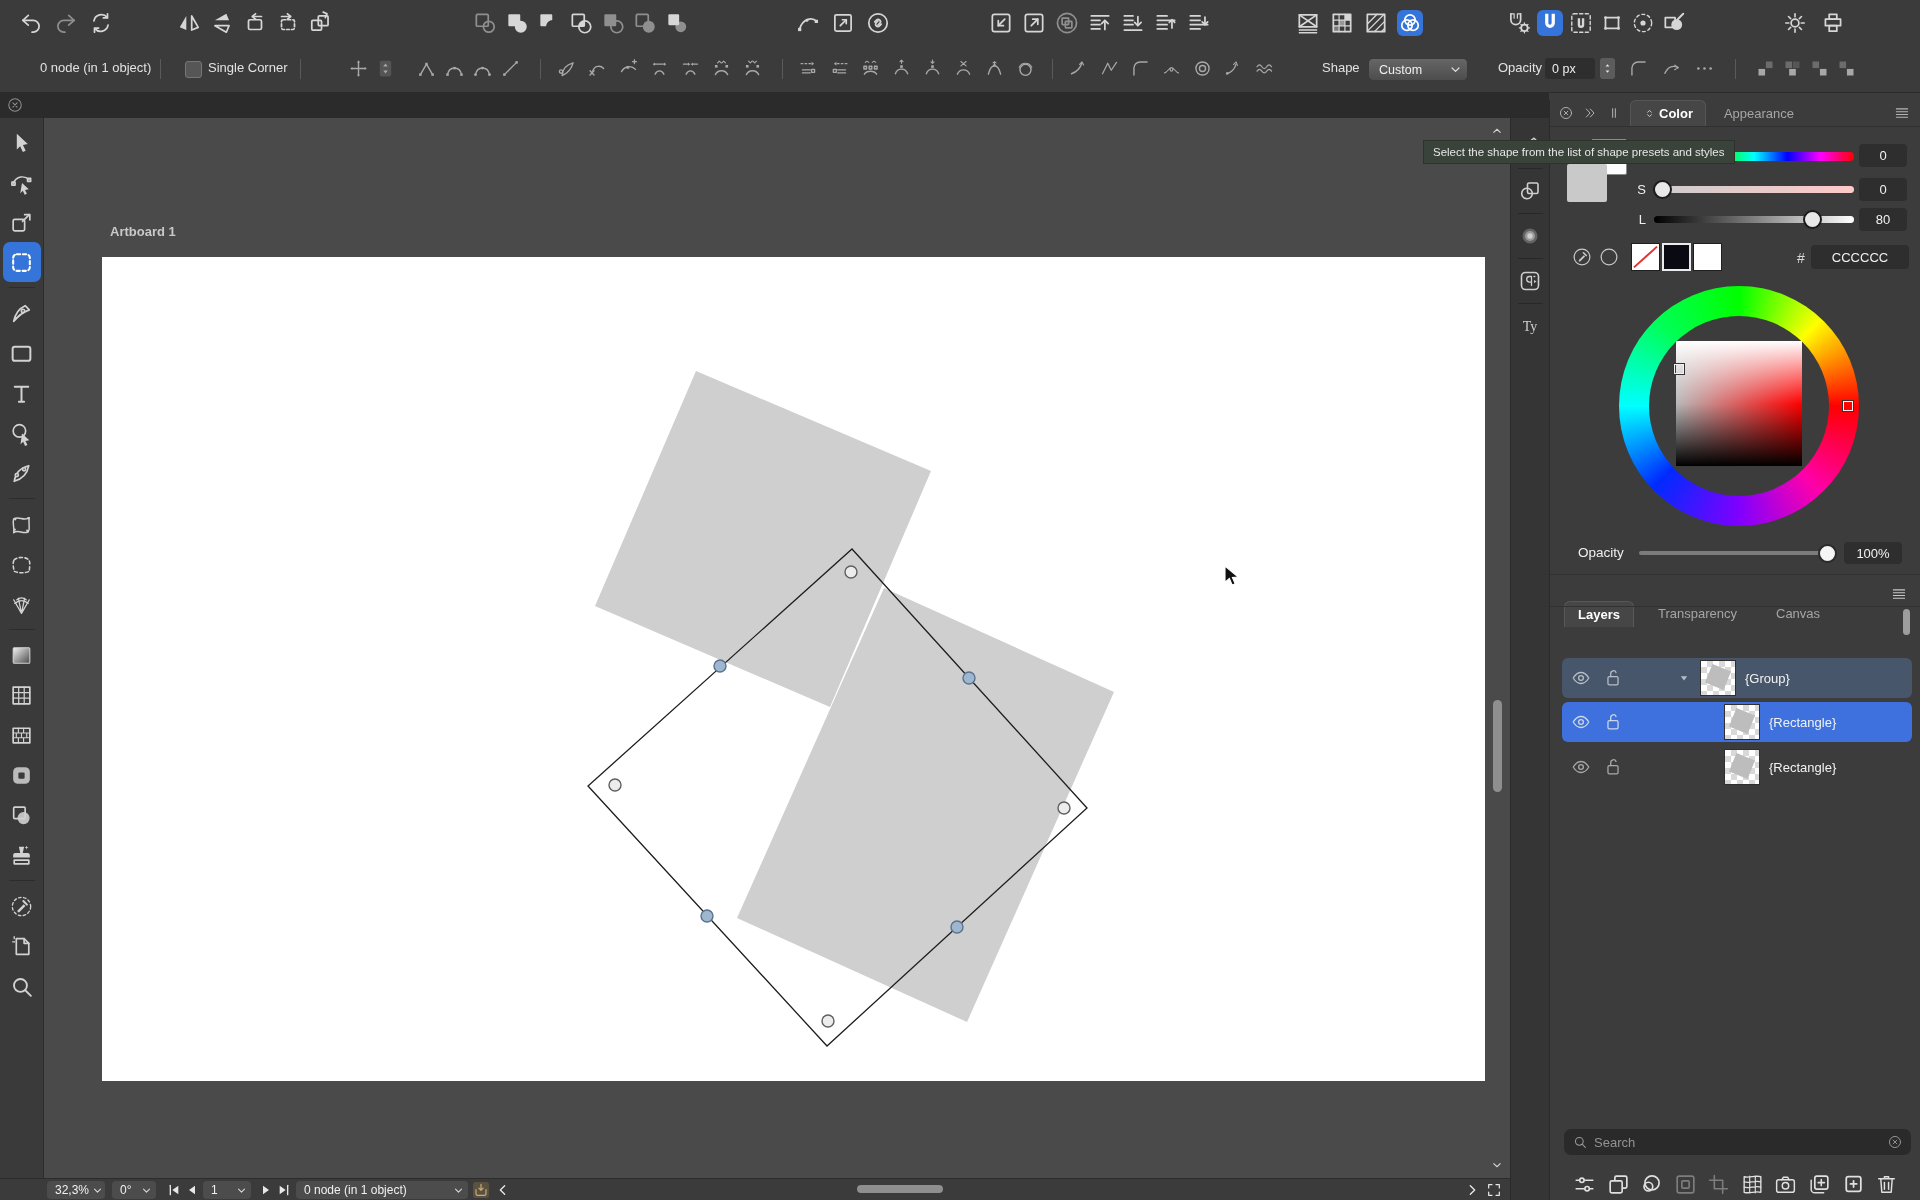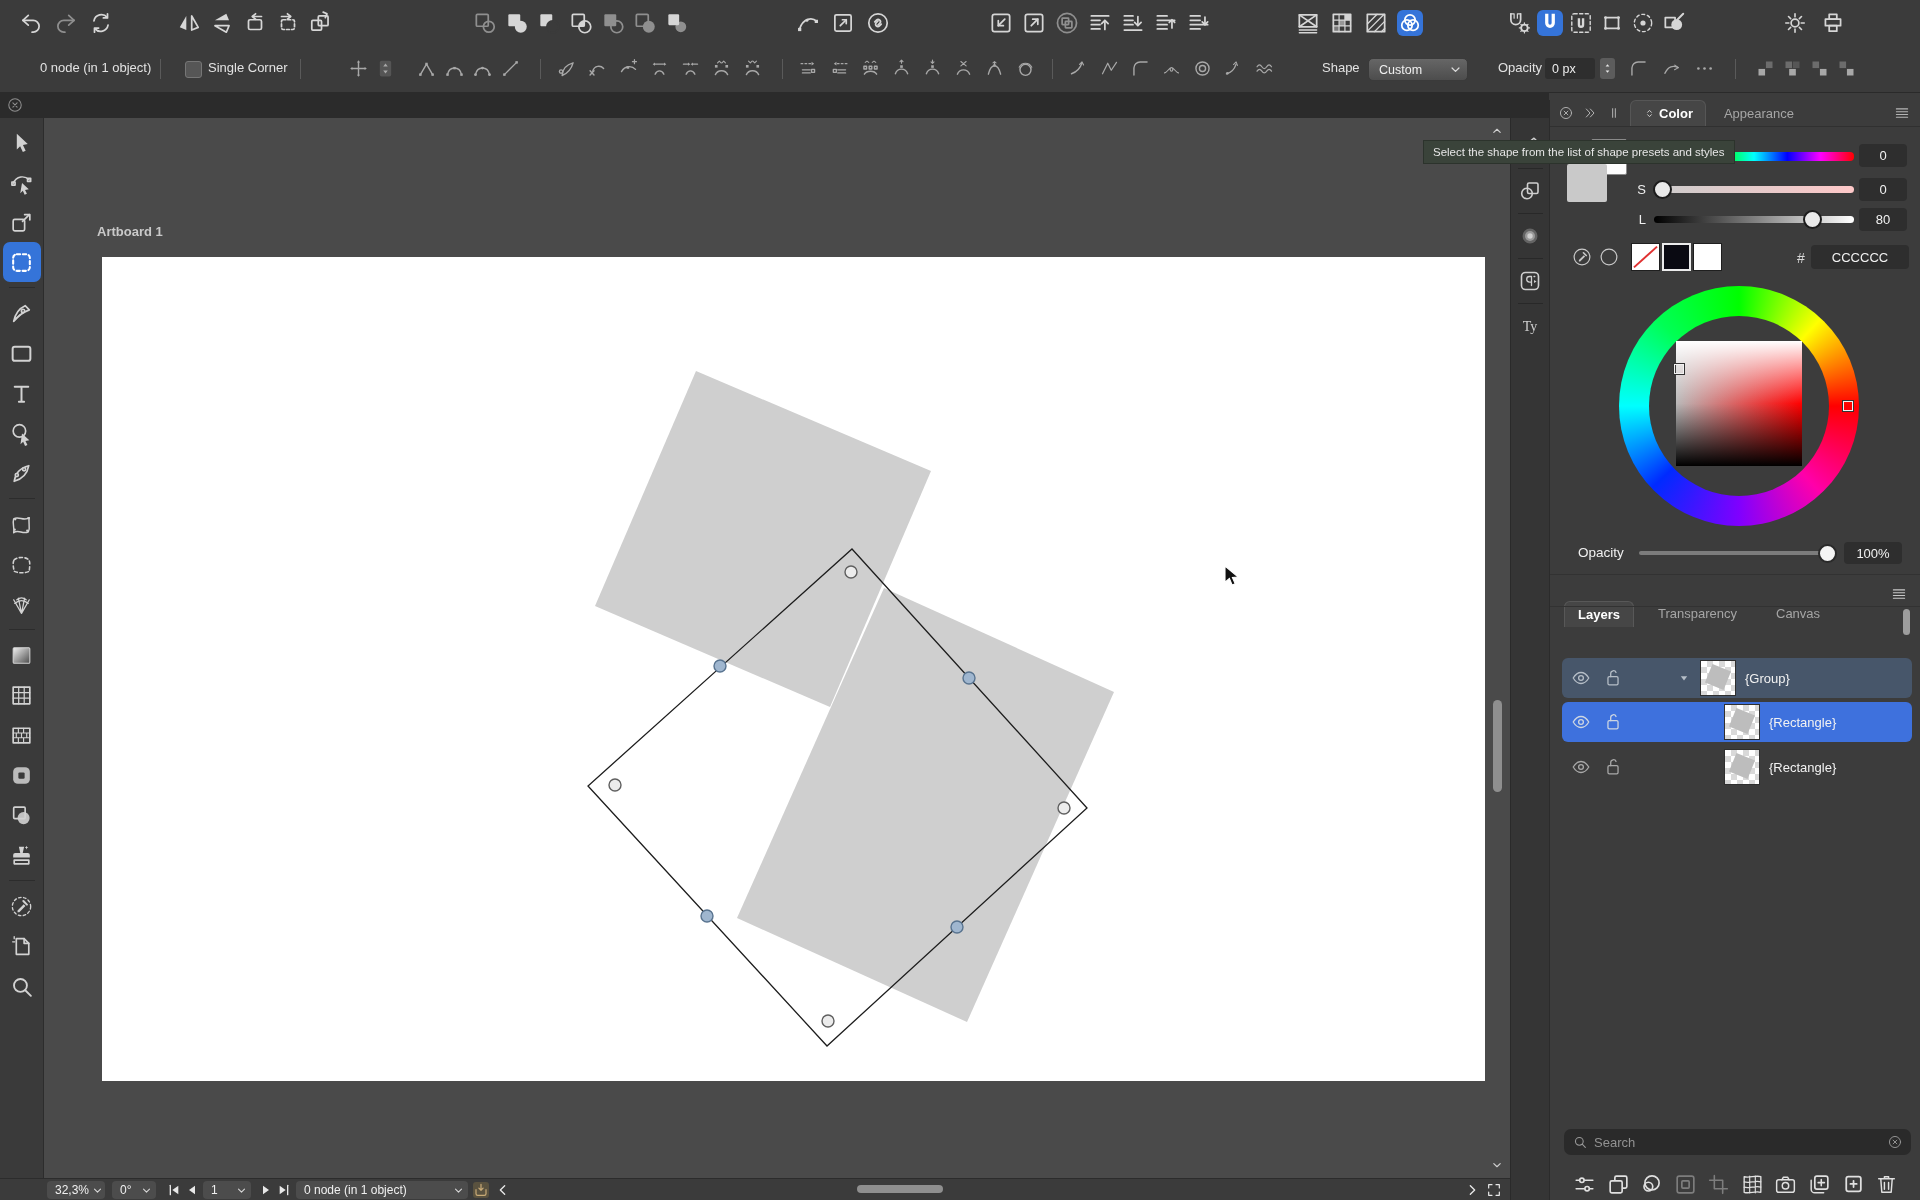--- a/index.html
+++ b/index.html
@@ -41,21 +41,21 @@
   .tools-col{position:absolute;left:0;top:118px;width:44px;height:1060px;background:#3a3a3a;border-right:1px solid #2c2c2c;
              display:flex;flex-direction:column;align-items:center;padding-top:4px;box-sizing:border-box;}
   .tool{width:38px;height:40px;display:flex;align-items:center;justify-content:center;color:#d2d2d2;border-radius:7px;flex:0 0 auto;}
   .tool svg{width:25px;height:25px;}
   .tool.active{background:#3574d9;color:#fff;}
   .tool-sep{width:26px;height:1px;background:#2c2c2c;margin:5px 0;flex:0 0 auto;}
 
   
   .canvas{position:absolute;left:44px;top:118px;width:1466px;height:1060px;background:#4a4a4a;overflow:hidden;}
   .canvas-svg{position:absolute;left:0;top:0;}
-  .artboard-label{position:absolute;left:53px;top:106px;font-size:13px;font-weight:bold;color:#c9c9c9;}
+  .artboard-label{position:absolute;left:66px;top:106px;font-size:13px;font-weight:bold;color:#c9c9c9;}
   .h-corner{fill:#ececec;stroke:#5f5f5f;stroke-width:1.4;}
   .h-mid{fill:#9fb6cf;stroke:#58738f;stroke-width:1.4;}
   .vscroll-thumb{position:absolute;left:1449px;top:582px;width:9px;height:92px;background:#8f8f8f;border-radius:5px;}
   .canvas .scroll-chevron{position:absolute;width:14px;height:14px;color:#cfcfcf;}
 
   
   .right-strip{position:absolute;left:1510px;top:118px;width:39px;height:1082px;background:#353535;border-left:1px solid #2a2a2a;
                display:flex;flex-direction:column;align-items:center;padding-top:6px;box-sizing:border-box;}
   .right-strip .icon{width:24px;height:24px;color:#cfcfcf;margin:10px 0;}
   .strip-sep{width:25px;height:1px;background:#282828;}

